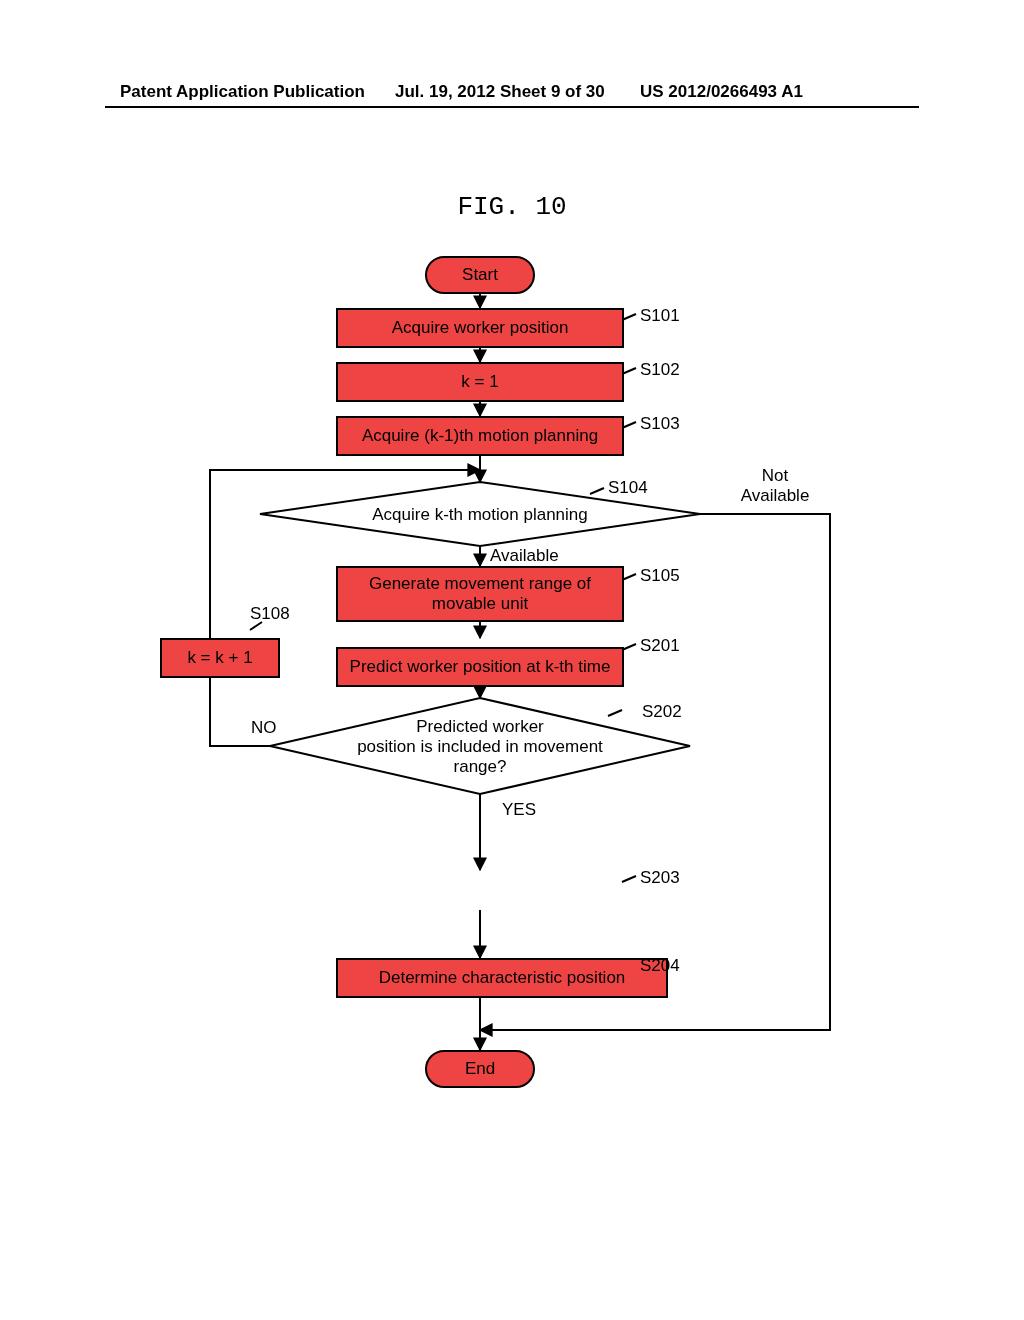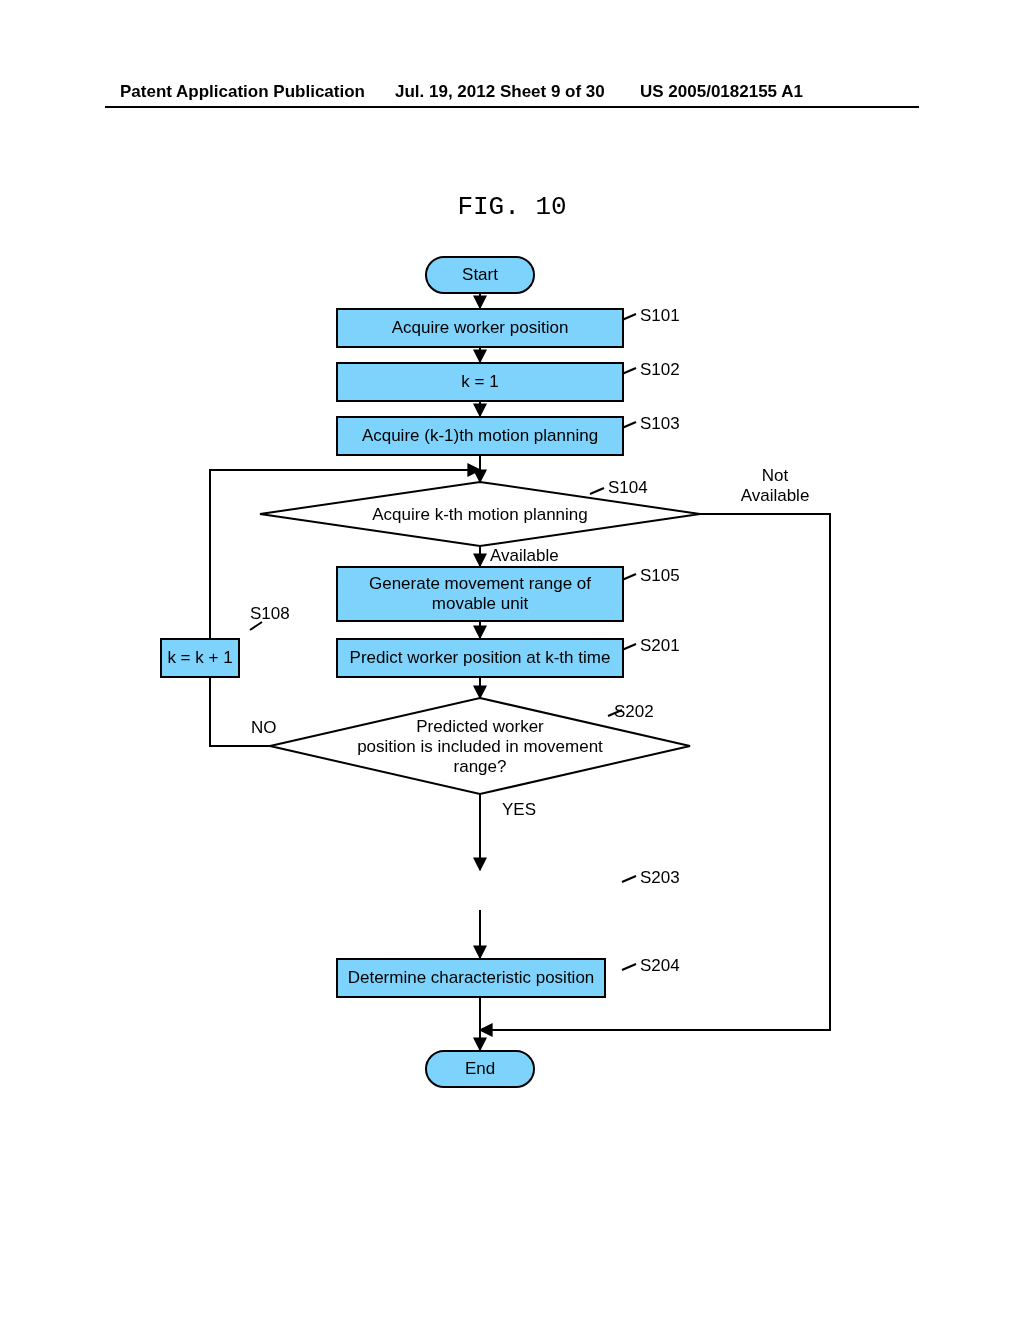--- a/index.html
+++ b/index.html
@@ -40,21 +40,21 @@
   }
   .diagram {
     position: absolute;
     top: 250px;
     left: 190px;
     width: 700px;
     height: 940px;
   }
   .node {
     position: absolute;
-    background: #7dd3fc;
+    background: #ef4444;
     border: 2px solid #000;
     display: flex;
     align-items: center;
     justify-content: center;
     text-align: center;
     font-size: 17px;
     line-height: 1.2;
     box-sizing: border-box;
     padding: 2px 4px;
   }
@@ -71,21 +71,21 @@
   svg .ah    { fill: #000; }
   svg .diamond { stroke: #000; stroke-width: 2; fill: #fff; }
   svg text { font-family: Arial, Helvetica, sans-serif; font-size: 17px; }
 </style>
 </head>
 <body>
 
 <div class="page-header">
   <span class="hdr-left">Patent Application Publication</span>
   <span class="hdr-mid">Jul. 19, 2012  Sheet 9 of 30</span>
-  <span class="hdr-right">US 2005/0182155 A1</span>
+  <span class="hdr-right">US 2012/0266493 A1</span>
 </div>
 <div class="hdr-rule"></div>
 
 <div class="fig-title">FIG. 10</div>
 
 <div class="diagram">
 
   <svg width="700" height="940" style="position:absolute;top:0;left:0">
     <defs>
       <marker id="arrow" viewBox="0 0 10 10" refX="9" refY="5" markerWidth="7" markerHeight="7" orient="auto-start-reverse">
@@ -147,36 +147,36 @@
   <div class="node terminator" style="left:235px; top:6px; width:110px; height:38px;">Start</div>
 
   <div class="node" style="left:146px; top:58px; width:288px; height:40px;">Acquire worker position</div>
 
   <div class="node" style="left:146px; top:112px; width:288px; height:40px;">k = 1</div>
 
   <div class="node" style="left:146px; top:166px; width:288px; height:40px;">Acquire (k-1)th motion planning</div>
 
   <div class="node" style="left:146px; top:316px; width:288px; height:56px;">Generate movement range of movable unit</div>
 
-  <div class="node" style="left:146px; top:388px; width:288px; height:40px;">Predict worker position at k-th time</div>
+  <div class="node" style="left:146px; top:397px; width:288px; height:40px;">Predict worker position at k-th time</div>
 
 
-  <div class="node" style="left:146px; top:708px; width:270px; height:40px;">Determine characteristic position</div>
+  <div class="node" style="left:146px; top:708px; width:332px; height:40px;">Determine characteristic position</div>
 
-  <div class="node" style="left:-30px; top:388px; width:80px; height:40px;">k = k + 1</div>
+  <div class="node" style="left:-30px; top:388px; width:120px; height:40px;">k = k + 1</div>
 
   <div class="node terminator" style="left:235px; top:800px; width:110px; height:38px;">End</div>
 
   <div class="slabel" style="left:450px; top:56px;">S101</div>
   <div class="slabel" style="left:450px; top:110px;">S102</div>
   <div class="slabel" style="left:450px; top:164px;">S103</div>
   <div class="slabel" style="left:418px; top:228px;">S104</div>
   <div class="slabel" style="left:450px; top:316px;">S105</div>
   <div class="slabel" style="left:450px; top:386px;">S201</div>
-  <div class="slabel" style="left:424px; top:452px;">S202</div>
+  <div class="slabel" style="left:452px; top:452px;">S202</div>
   <div class="slabel" style="left:450px; top:618px;">S203</div>
   <div class="slabel" style="left:450px; top:706px;text-align:center;">S204</div>
   <div class="slabel" style="left:60px;  top:354px;">S108</div>
 
   <div class="edge-lbl" style="left:300px; top:296px;">Available</div>
   <div class="edge-lbl" style="left:540px; top:216px; text-align:center; width:90px;">
     <div>Not</div>
       <div>Available</div>
   </div>
 

